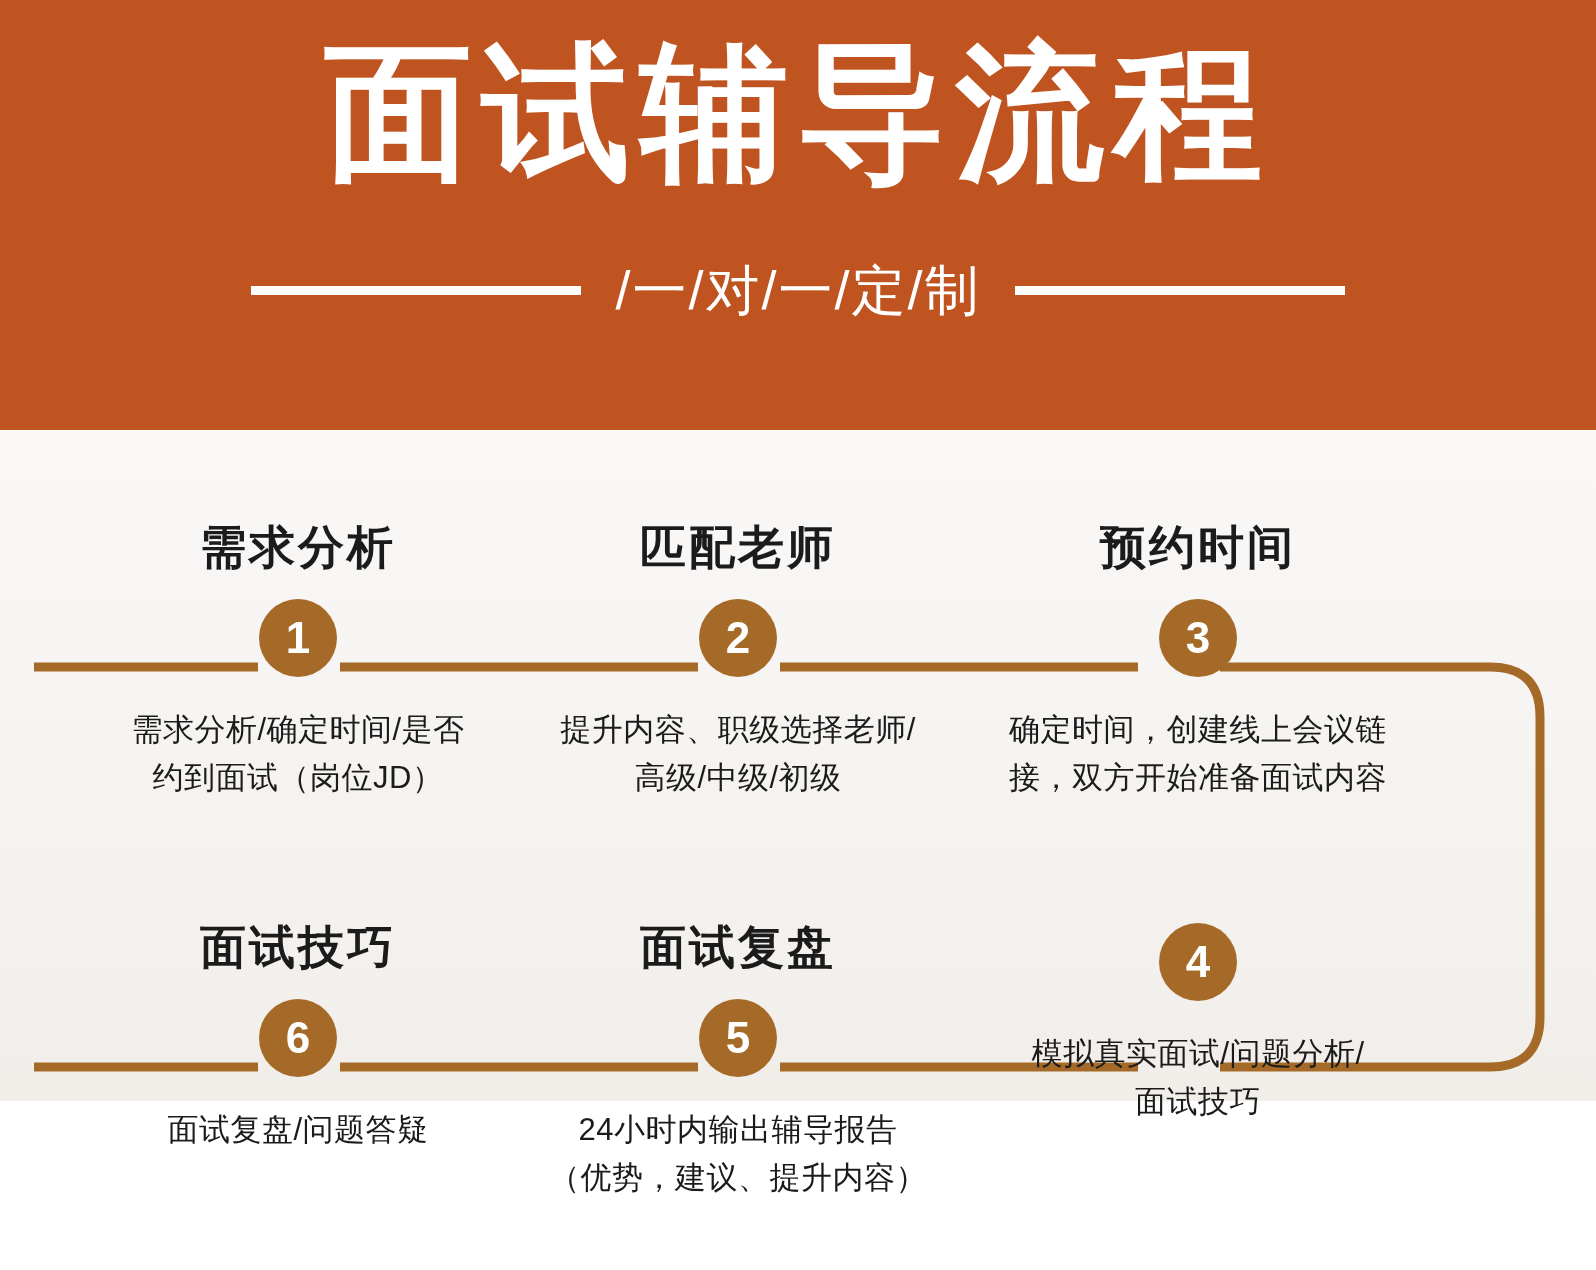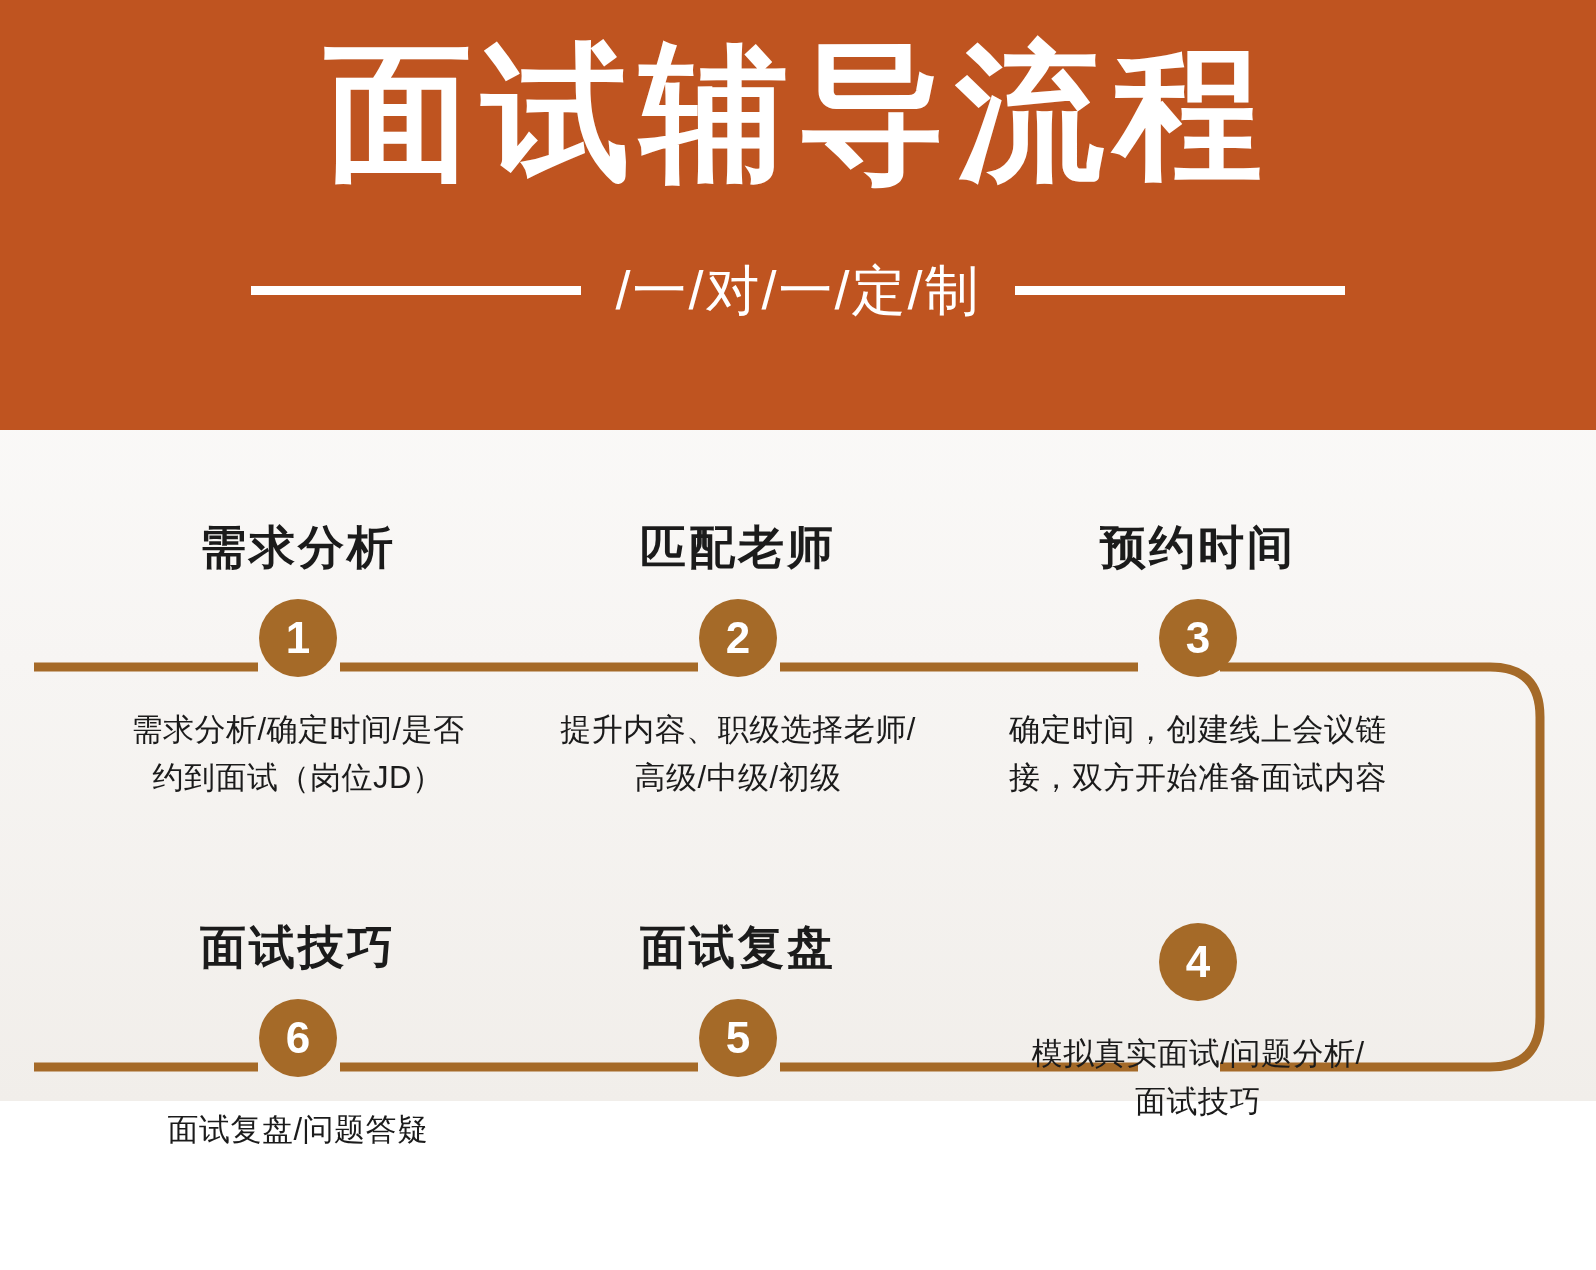--- a/index.html
+++ b/index.html
@@ -209,20 +209,22 @@
           <div class="badge">6</div>
         </div>
         <div class="step-desc">面试复盘/问题答疑</div>
       </div>
 
       <div class="step col-b">
         <div class="step-title">面试复盘</div>
         <div class="badge-slot">
           <div class="badge">5</div>
         </div>
+        <div class="step-desc">24小时内输出辅导报告
+（优势，建议、提升内容）</div>
       </div>
 
       <div class="step col-c">
         <div class="badge-slot">
           <div class="badge">4</div>
         </div>
         <div class="step-desc">模拟真实面试/问题分析/
 面试技巧</div>
       </div>
 

